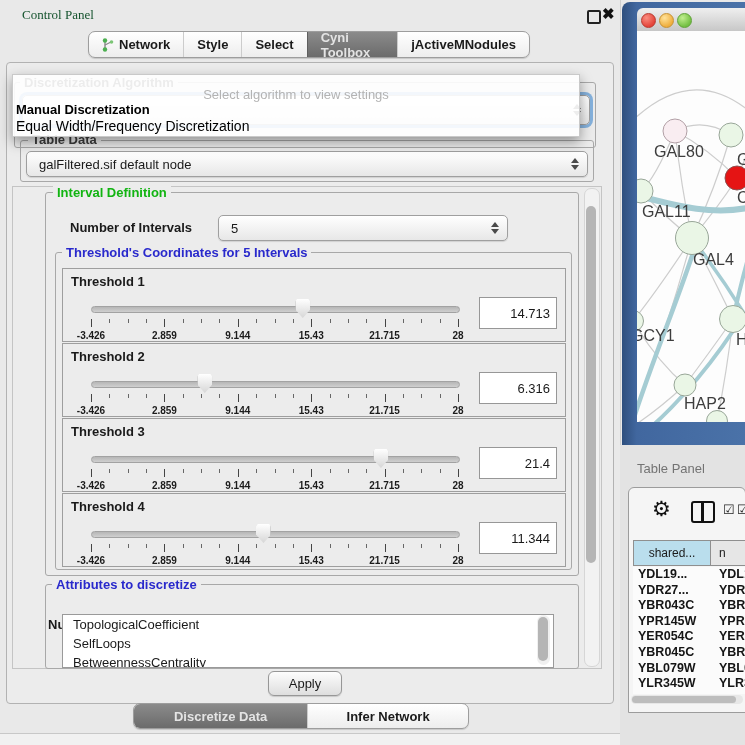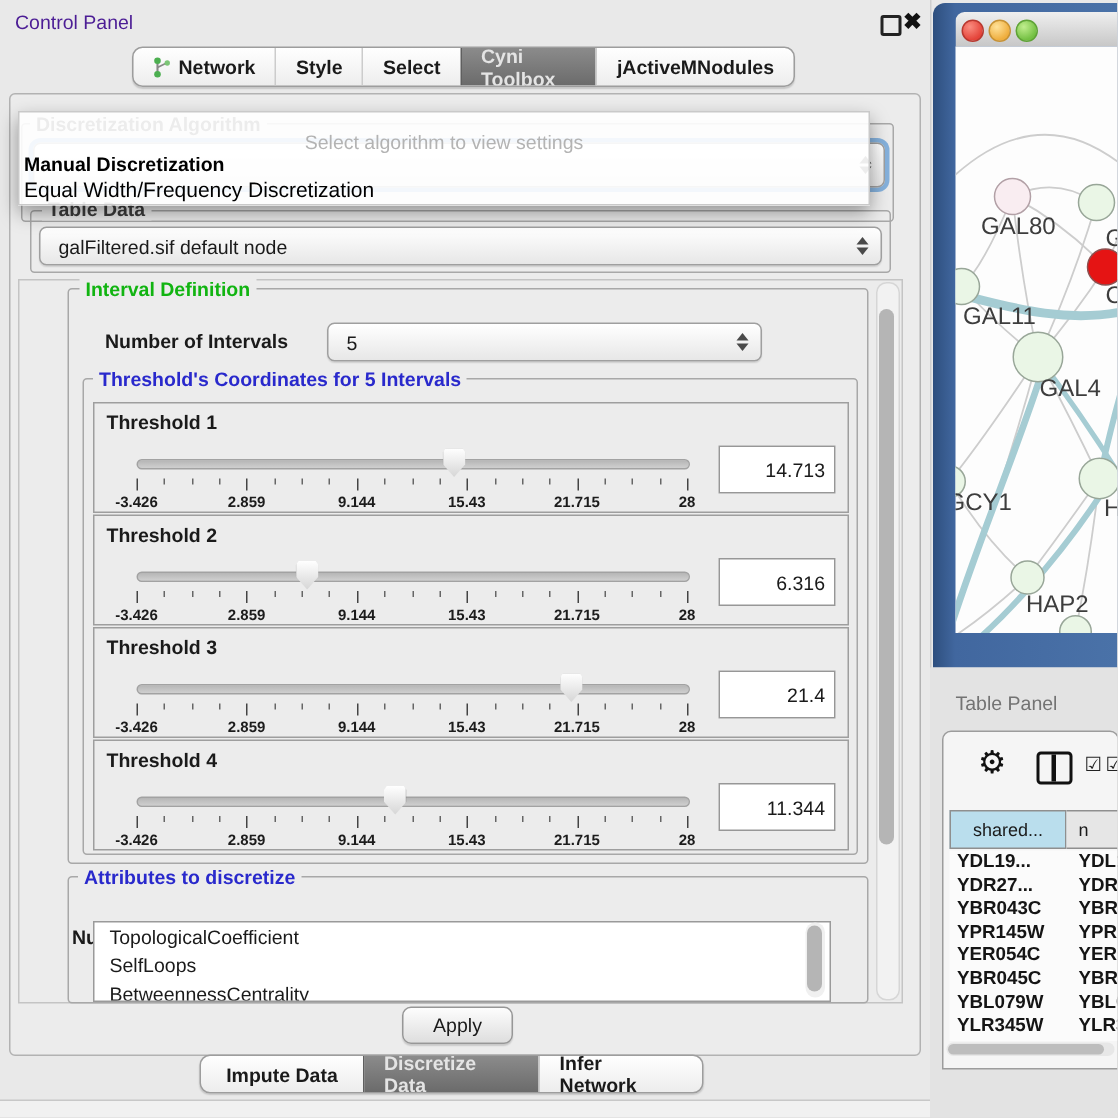--- a/index.html
+++ b/index.html
@@ -1,21 +1,21 @@
 <!DOCTYPE html>
 <html><head>
 <meta charset="utf-8">
 <style>
   html,body{margin:0;padding:0;background:#d8d8d8;}
   #app{position:relative;width:745px;height:745px;overflow:hidden;
        font-family:"Liberation Sans",sans-serif;background:#e9e9e9;color:#1a1a1a;}
   .abs{position:absolute;}
   
   #left-panel{position:absolute;left:0;top:0;width:620px;height:745px;background:#e9e9e9;border-right:1px solid #cfcfcf;}
-  .win-title{position:absolute;left:10px;top:7px;font-size:13px;color:#4c1d95;}
+  .win-title{position:absolute;left:22px;top:7px;font-size:13px;color:#14532d;font-family:Liberation Serif, serif;}
   .winbtn-restore{position:absolute;left:587px;top:10px;width:10px;height:10px;border:2px solid #222;border-radius:2px;}
   .winbtn-close{position:absolute;left:602px;top:5px;font-size:15px;font-weight:bold;color:#111;}
   
   .tabbar{position:absolute;display:flex;border:1px solid #9d9d9d;border-radius:7px;
           background:linear-gradient(#ffffff,#ededed);overflow:hidden;box-shadow:0 1px 1px rgba(0,0,0,.15);}
   .seg{display:flex;align-items:center;gap:5px;padding:0 13px;font-size:13px;font-weight:bold;color:#1a1a1a;border-left:1px solid #cccccc;height:100%;}
   .seg:first-child{border-left:none;}
   .seg.sel{background:linear-gradient(#8b8b8b,#6b6b6b);color:#e4e4e4;border-left-color:#5f5f5f;}
   
   #content-panel{position:absolute;left:6px;top:62px;width:606px;height:640px;background:#ececec;border:1px solid #b2b2b2;border-radius:4px;}
@@ -344,23 +344,20 @@
       <div class="li">SelfLoops</div>
       <div class="li">BetweennessCentrality</div>
     </div>
     <div class="vsb" style="left:537px;top:615px;width:13px;height:50px;border:none;background:#f0f0f0;">
       <div class="vthumb" style="left:1px;top:2px;width:10px;height:44px;"></div>
     </div>
 
     <div class="pushbtn" style="left:268px;top:671px;width:72px;height:23px;">Apply</div>
 
     <div class="tabbar" style="left:133px;top:703px;width:334px;height:24px;">
-      <div class="seg" style="flex:1;justify-content:center;">
-        <span>Impute Data</span>
-        </div>
       <div class="seg sel" style="flex:1.1;justify-content:center;">
         <span>Discretize Data</span>
         </div>
       <div class="seg" style="flex:1;justify-content:center;">
         <span>Infer Network</span>
         </div>
     </div>
 
     <div class="divider-bottom"></div>
     <div class="bottom-strip"></div>

